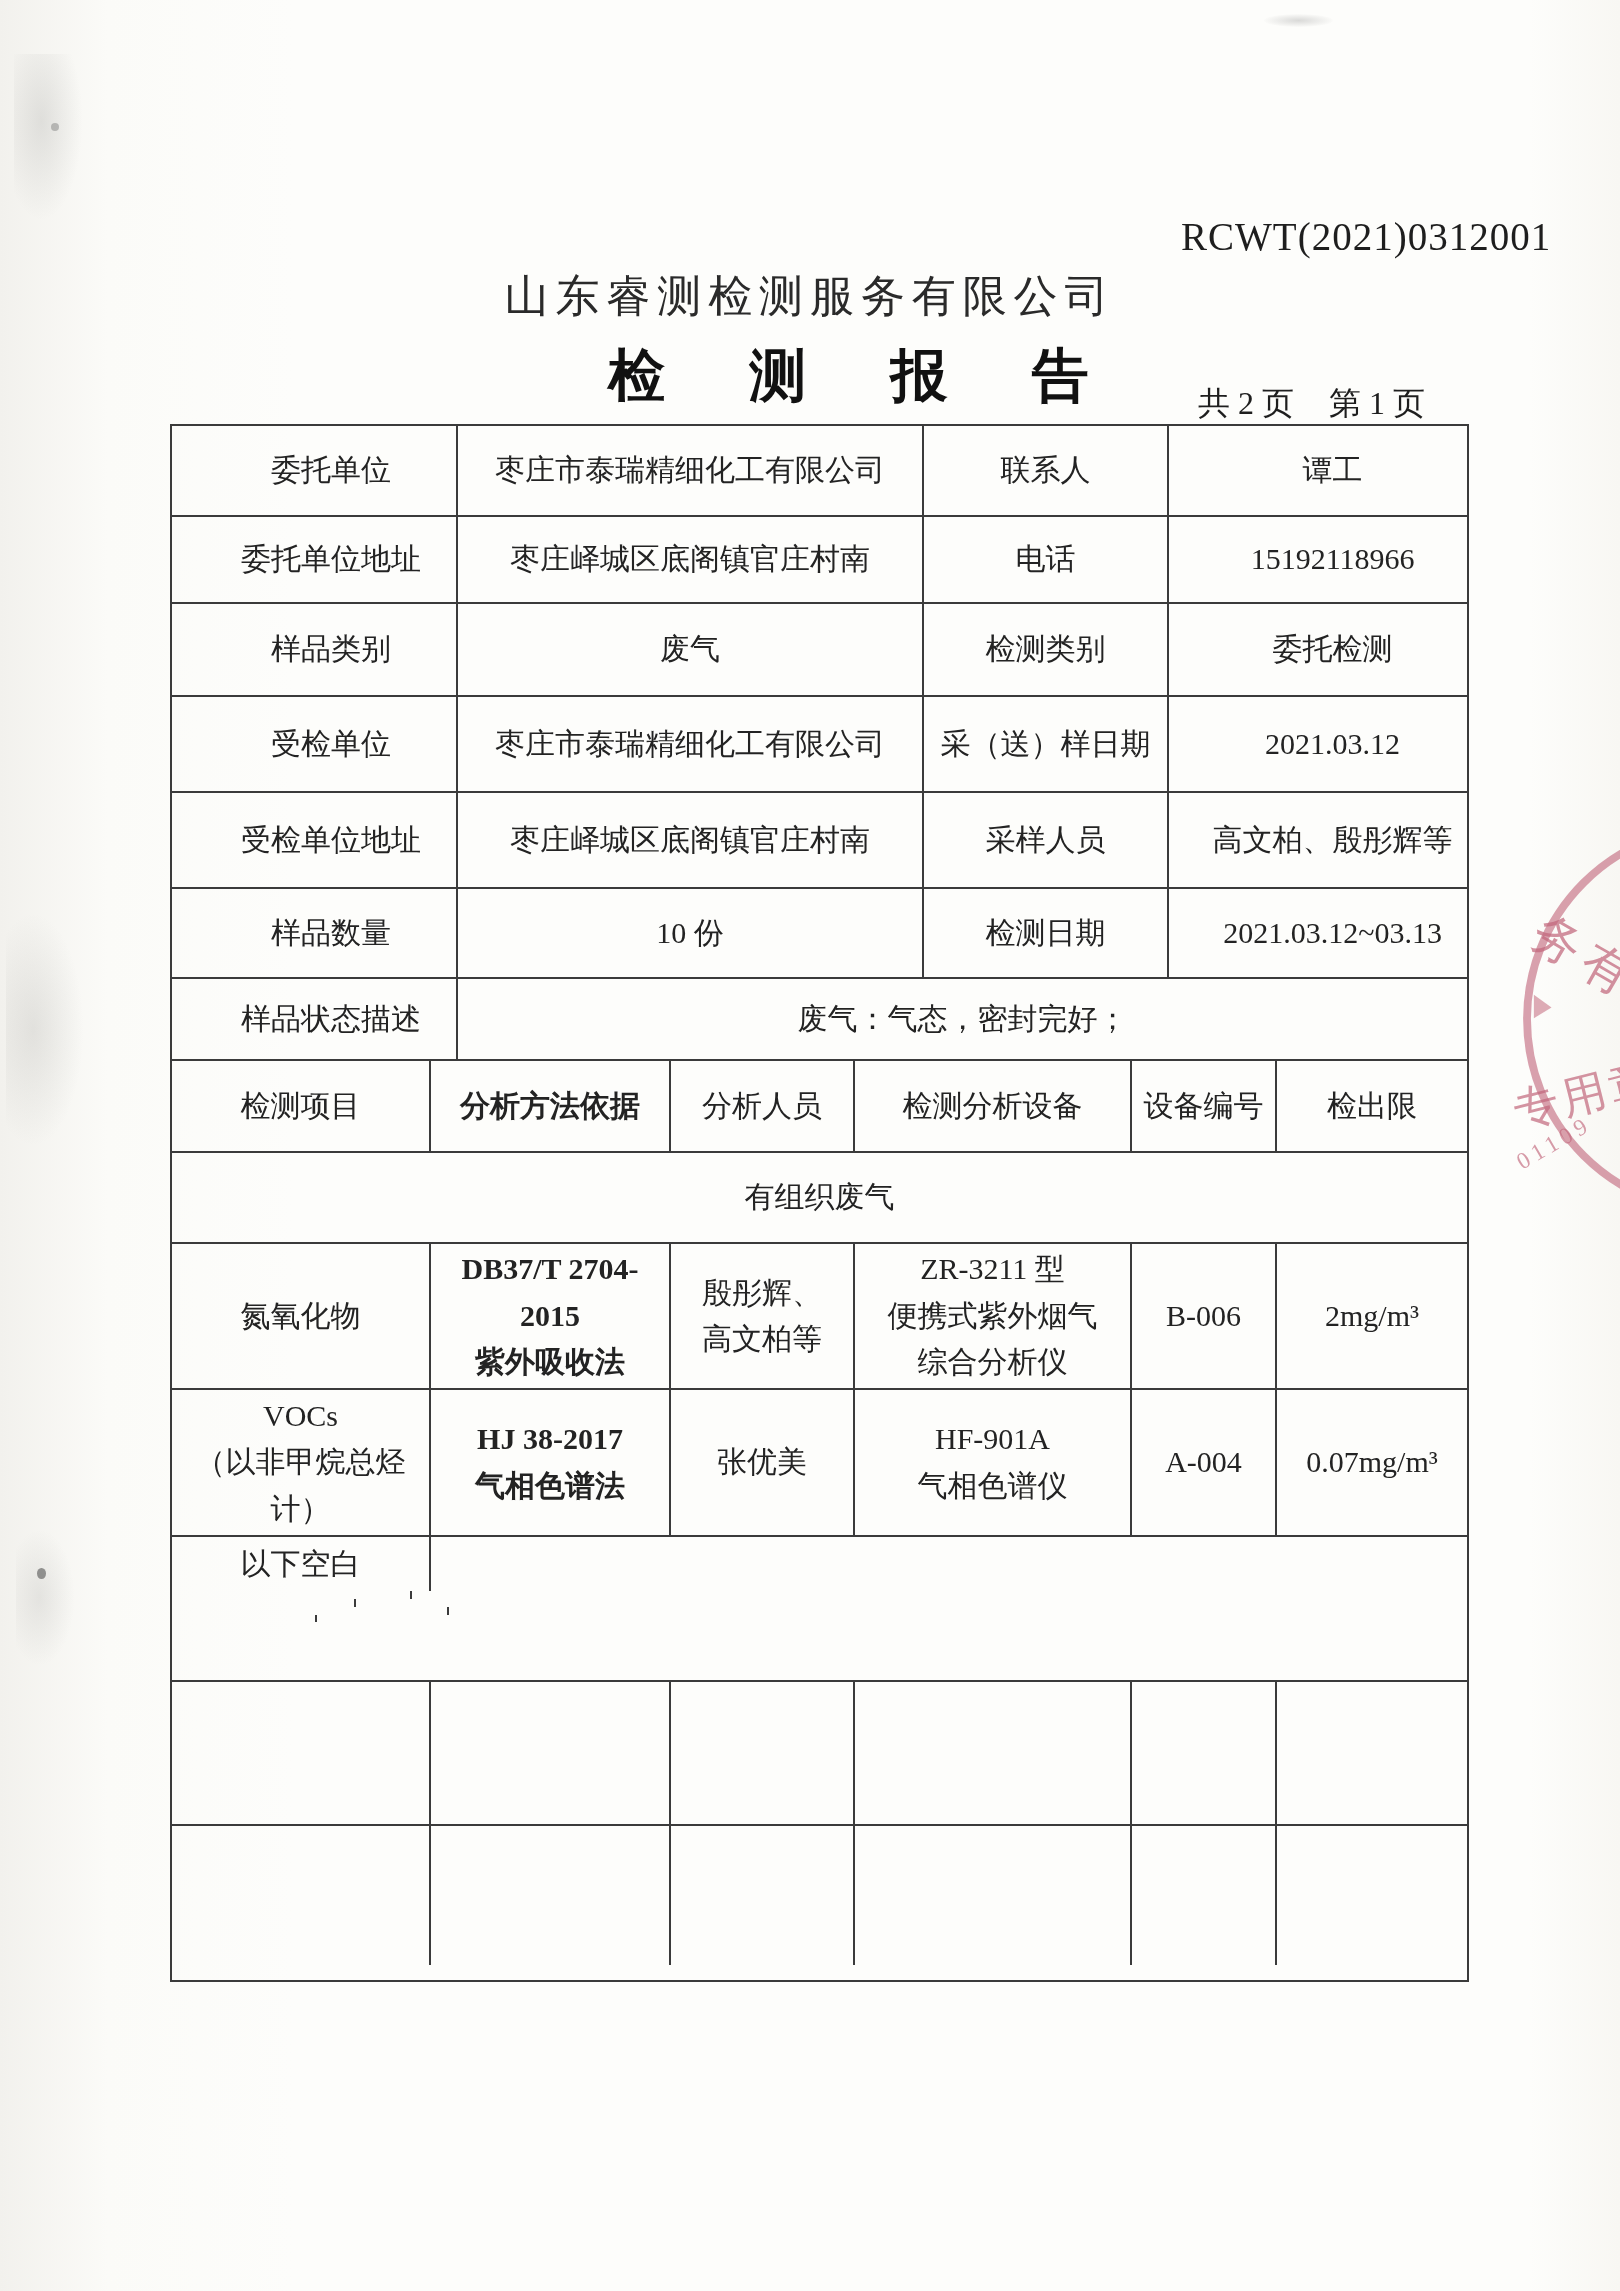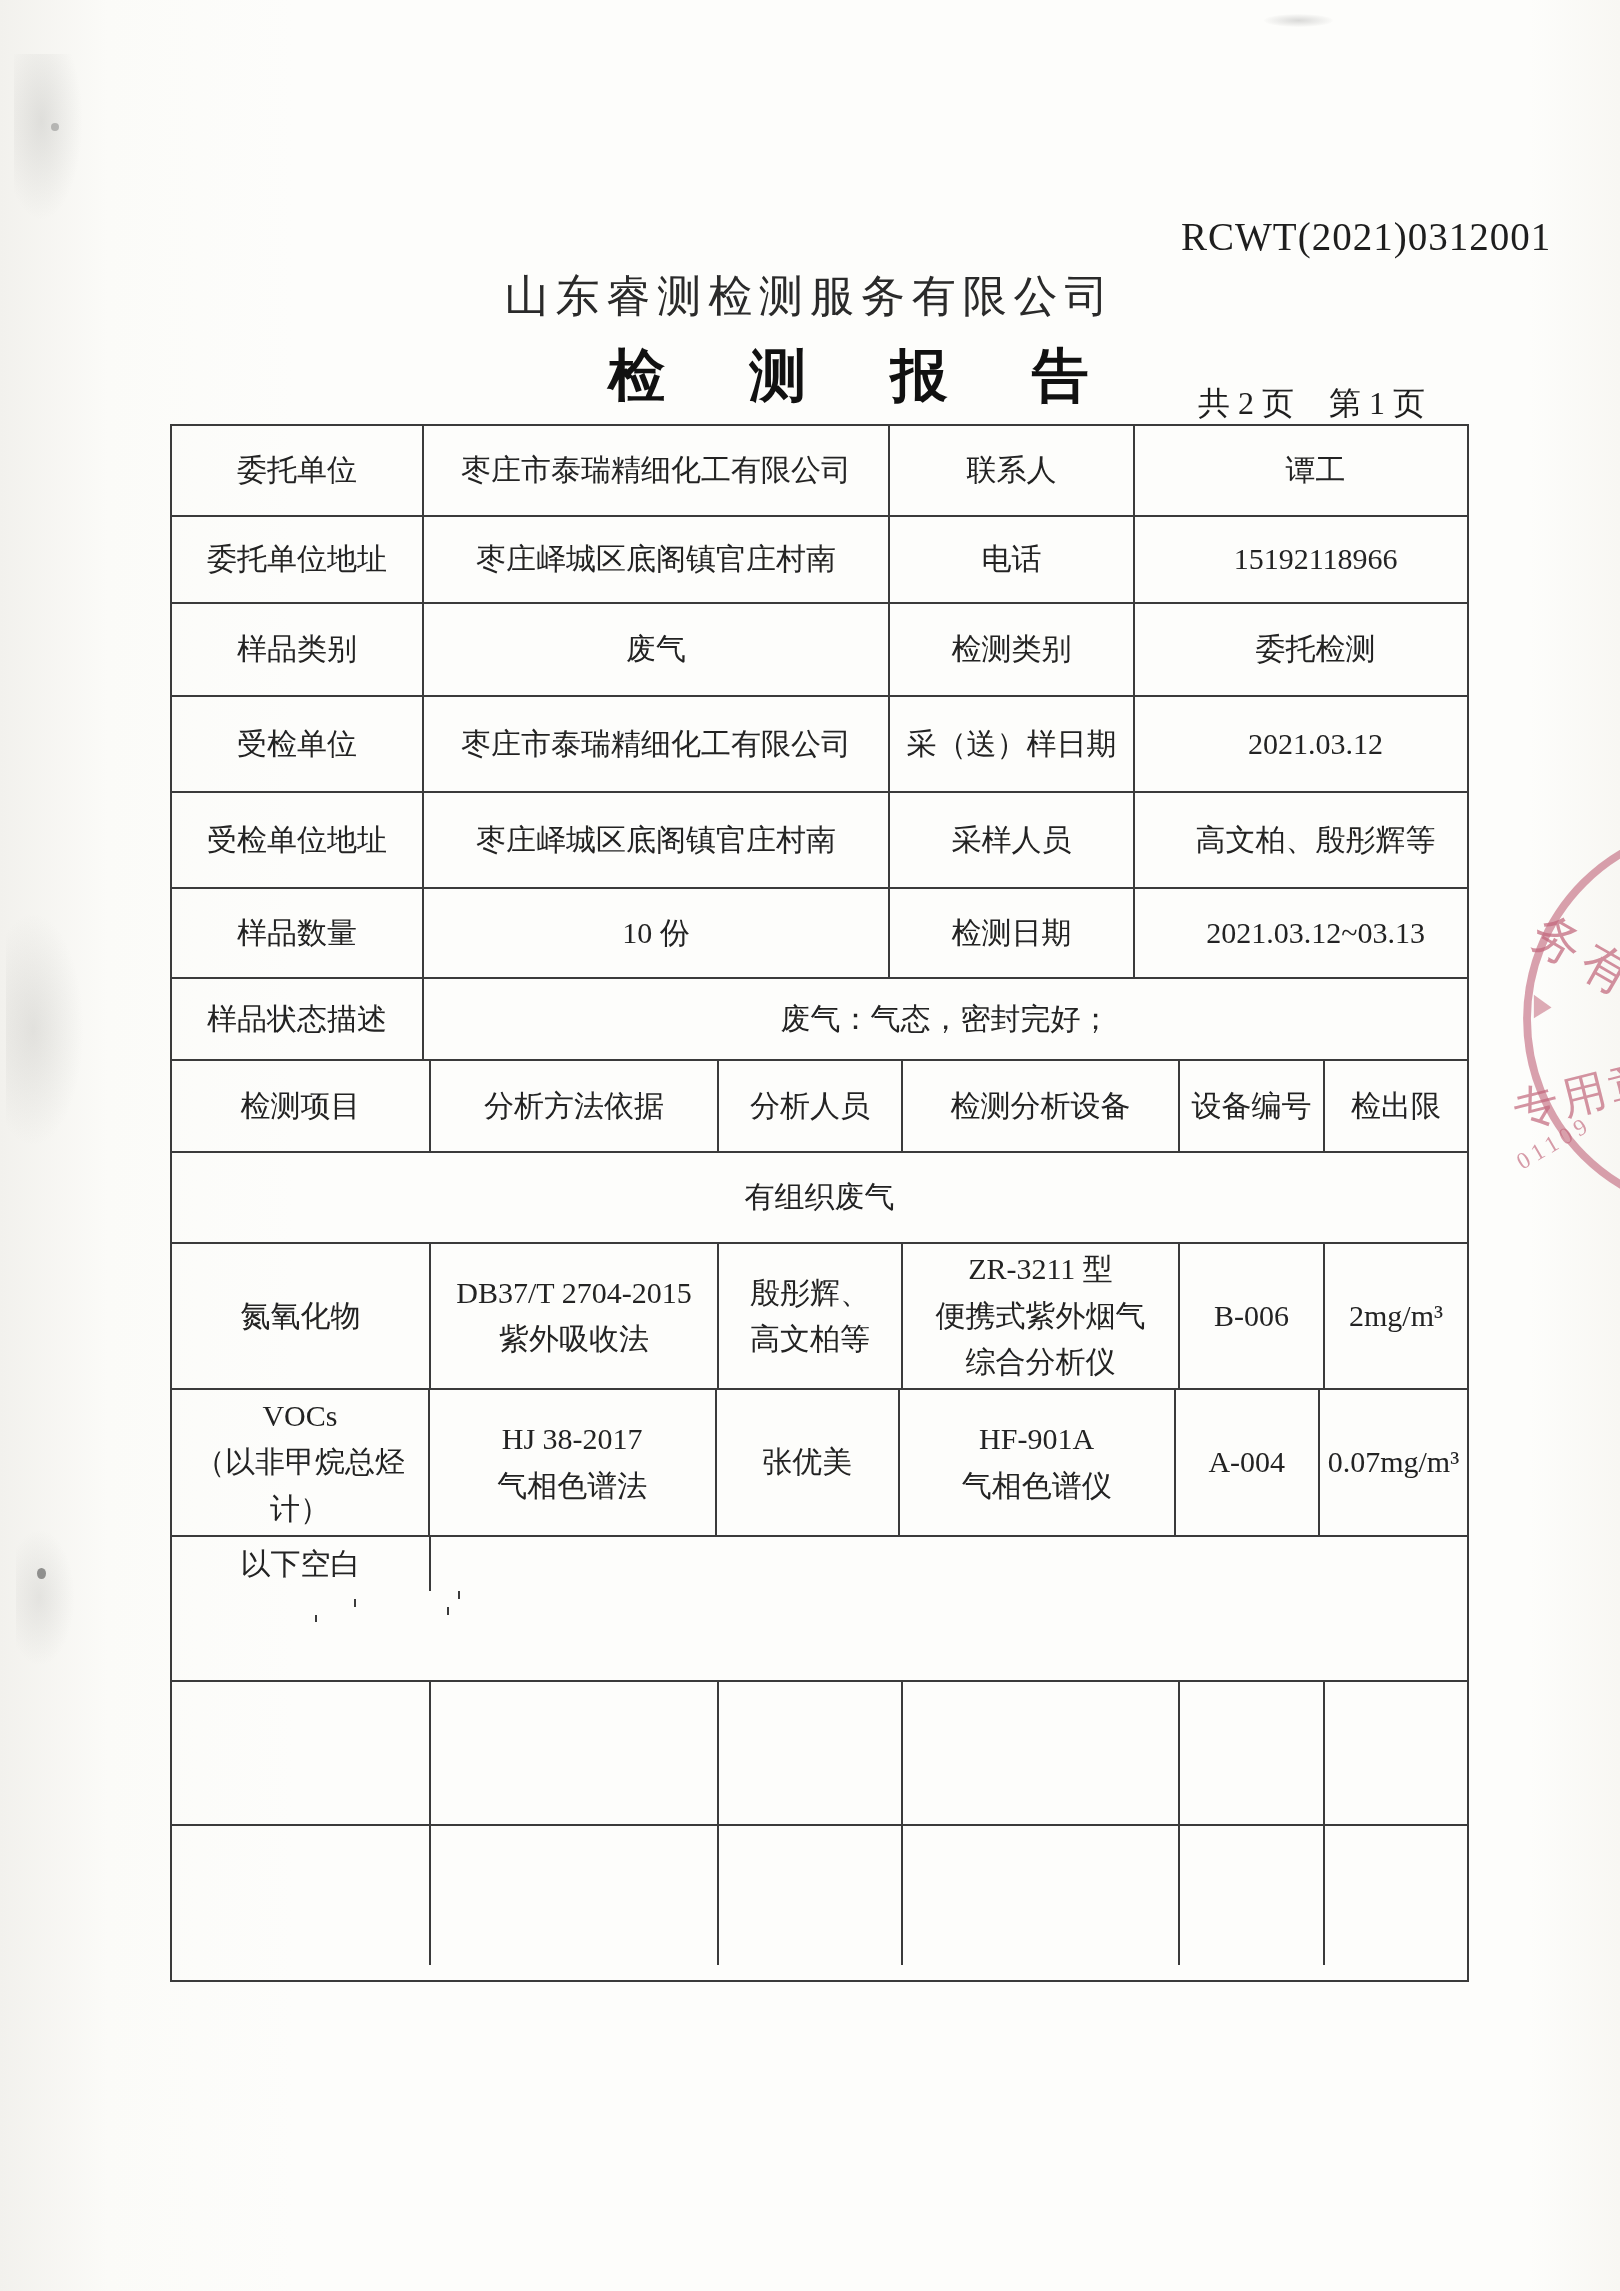--- a/index.html
+++ b/index.html
@@ -19,25 +19,25 @@
   .tbl{position:absolute;left:170px;top:424px;width:1299px;height:1558px;
        border:2px solid #3b3b3b;box-sizing:border-box;background:transparent;}
   .row{display:flex;box-sizing:border-box;border-bottom:2px solid #3b3b3b;}
   .row:last-child{border-bottom:none;}
   .cell{box-sizing:border-box;border-right:2px solid #3b3b3b;display:flex;align-items:center;
         justify-content:center;text-align:center;font-size:30px;line-height:1.55;padding:3.9px 7.8px;
         color:#232323;}
   .cell:last-child{border-right:none;}
   .pre{white-space:pre-line;}
   
-  .c1{width:252px;} .c2{width:466px;} .c3{width:245px;} .c4{flex:1;padding-left:37px;}
+  .c1{width:252px;margin-left:34px;} .c2{width:466px;} .c3{width:245px;} .c4{flex:1;padding-left:37px;}
   
   .span-rest{flex:1;}
   
-  .m1{width:259px;} .m2{width:288px;} .m3{width:184px;} .m4{width:277px;} .m5{width:145px;} .m6{flex:1;}
+  .m1{width:259px;} .m2{width:240px;font-weight:bold;} .m3{width:184px;} .m4{width:277px;} .m5{width:145px;} .m6{flex:1;}
   
   .h1{height:91px;} .h2{height:87px;} .h3{height:93px;} .h4{height:96px;} .h5{height:96px;}
   .h6{height:90px;} .h7{height:82px;} .h8{height:92px;} .h9{height:91px;}
   .h10{height:146px;} .h11{height:147px;} .h12{height:145px;flex-direction:column;} .h13{height:144px;} .h14{height:139px;}
 
   .section-cell{width:100%;justify-content:center;border-right:none;}
 
   
   .artifact{position:absolute;pointer-events:none;}
   .smudge1{left:13.7px;top:54px;width:69px;height:167px;

